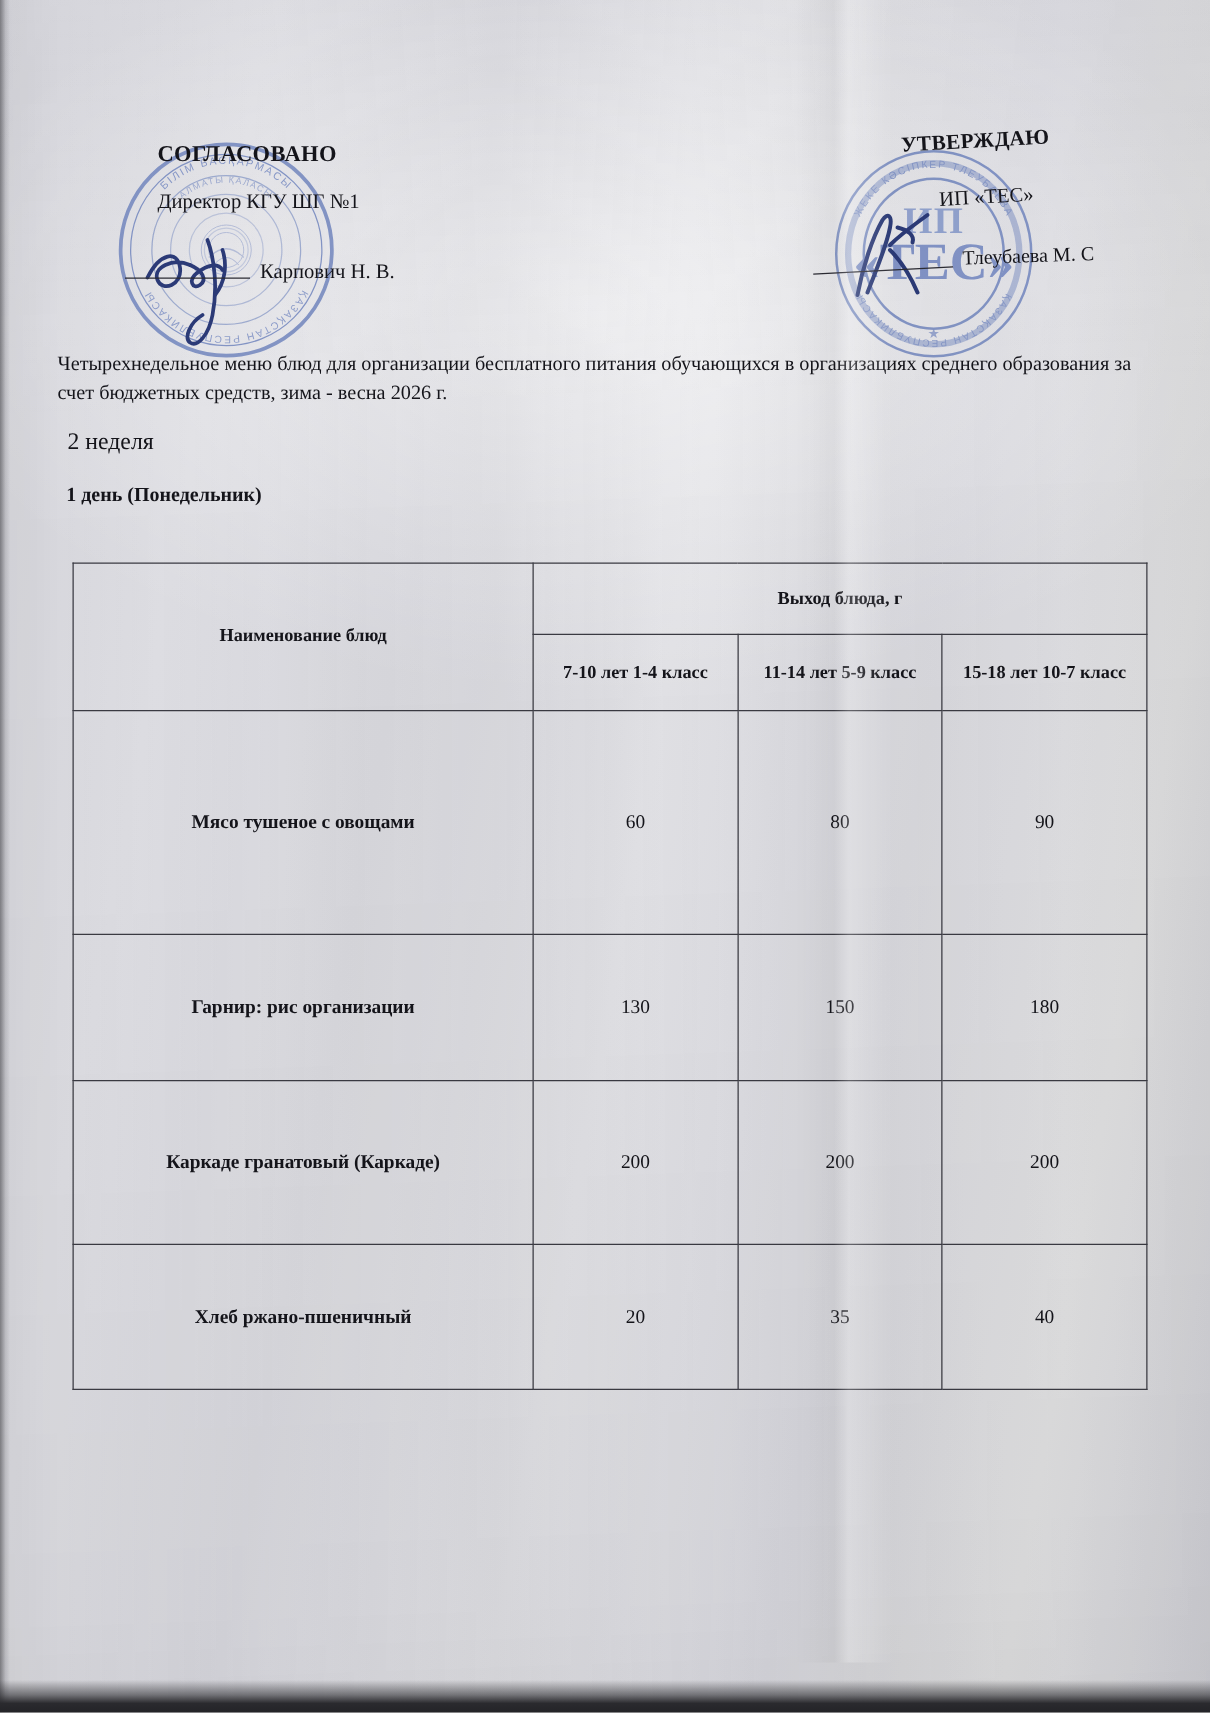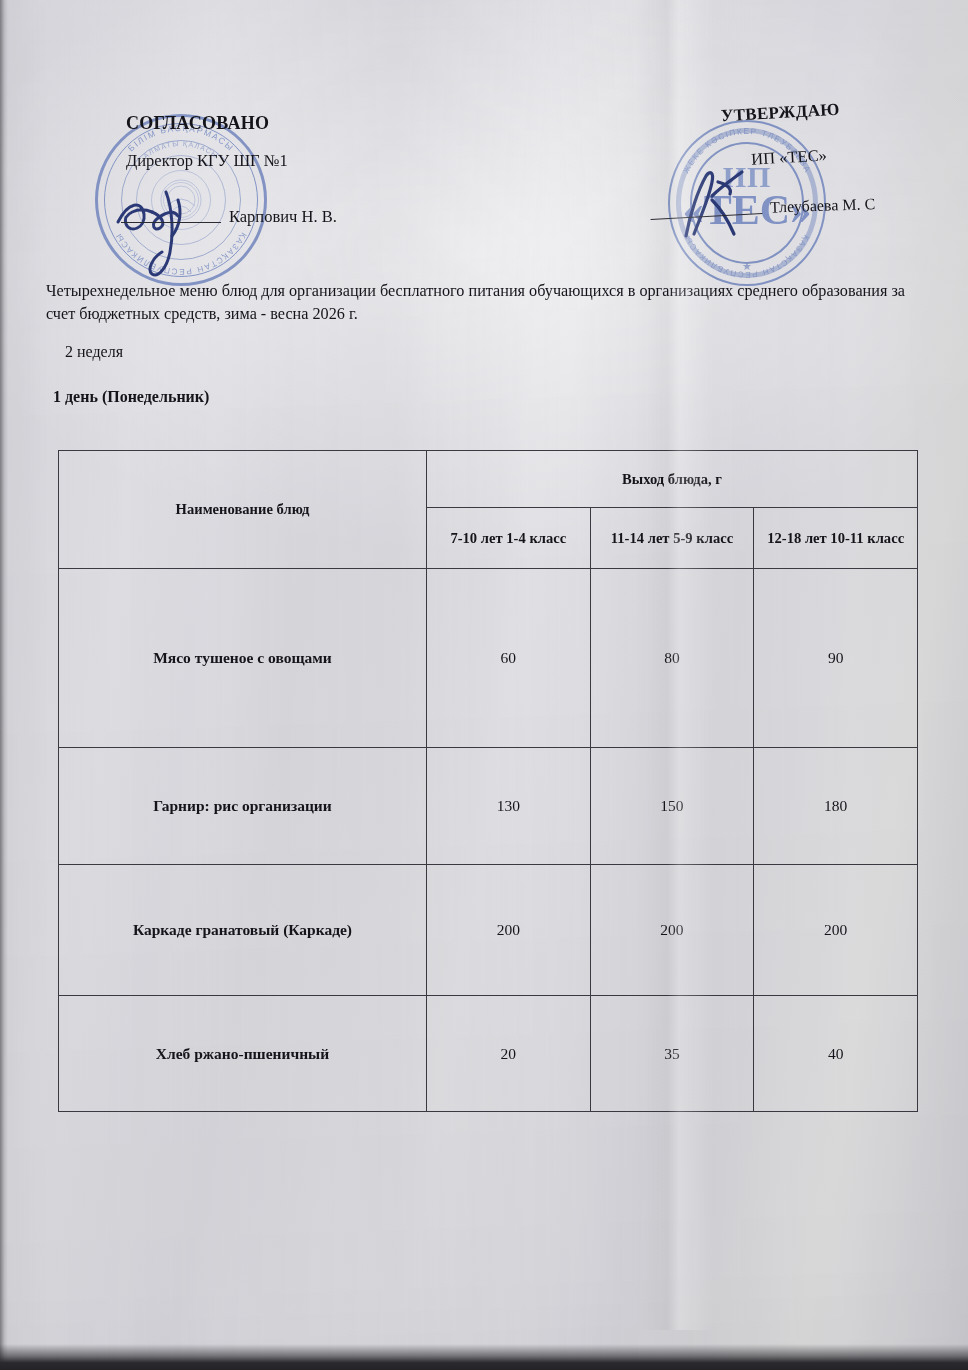--- a/index.html
+++ b/index.html
@@ -101,21 +101,21 @@
     gap: 8px;
     font-size: 16.5px;
     white-space: nowrap;
   }
   .sign-line {
     display: inline-block;
     border-bottom: 1.3px solid #2b2b33;
     height: 1px;
   }
 
-  .left-sign { left: 100px; top: 203px; padding-left: 21px; }
+  .left-sign { left: 100px; top: 203px; }
   .left-sign .sign-line { width: 100px; }
   .left-sign .who { transform: translateY(4px); }
 
   .right-sign { left: 650px; top: 196px; transform: rotate(-3deg); }
   .right-sign .sign-line { width: 112px; }
   .right-sign .who { transform: translateY(4px) rotate(1deg); font-size: 16px; }
 
   
   .stamp {
     position: absolute;
@@ -189,22 +189,21 @@
     top: 280px;
     width: 880px;
     font-size: 16.2px;
     line-height: 1.42;
     text-align: left;
   }
   .week-label {
     position: absolute;
     left: 54px;
     top: 343px;
-    font-size: 16px;
-    margin-left: 11px;
+    font-size: 19px;
   }
   .day-label {
     position: absolute;
     left: 53px;
     top: 388px;
     font-size: 16px;
     font-weight: bold;
   }
 
   
@@ -353,21 +352,21 @@
   <div class="menu-table-wrap">
     <table class="menu">
       <thead>
         <tr>
           <th class="col-name name-head" rowspan="2">Наименование блюд</th>
           <th class="group-head" colspan="3">Выход блюда, г</th>
         </tr>
         <tr>
           <th class="col-a sub-head">7-10 лет 1-4 класс</th>
           <th class="col-b sub-head">11-14 лет 5-9 класс</th>
-          <th class="col-c sub-head">12-18 лет 10-11 класс</th>
+          <th class="col-c sub-head">15-18 лет 10-7 класс</th>
         </tr>
       </thead>
       <tbody>
         <tr class="r-tall">
           <td class="dish">Мясо тушеное с овощами</td>
           <td class="qty col-a">60</td>
           <td class="qty col-b">80</td>
           <td class="qty col-c">90</td>
         </tr>
         <tr class="r-mid">

